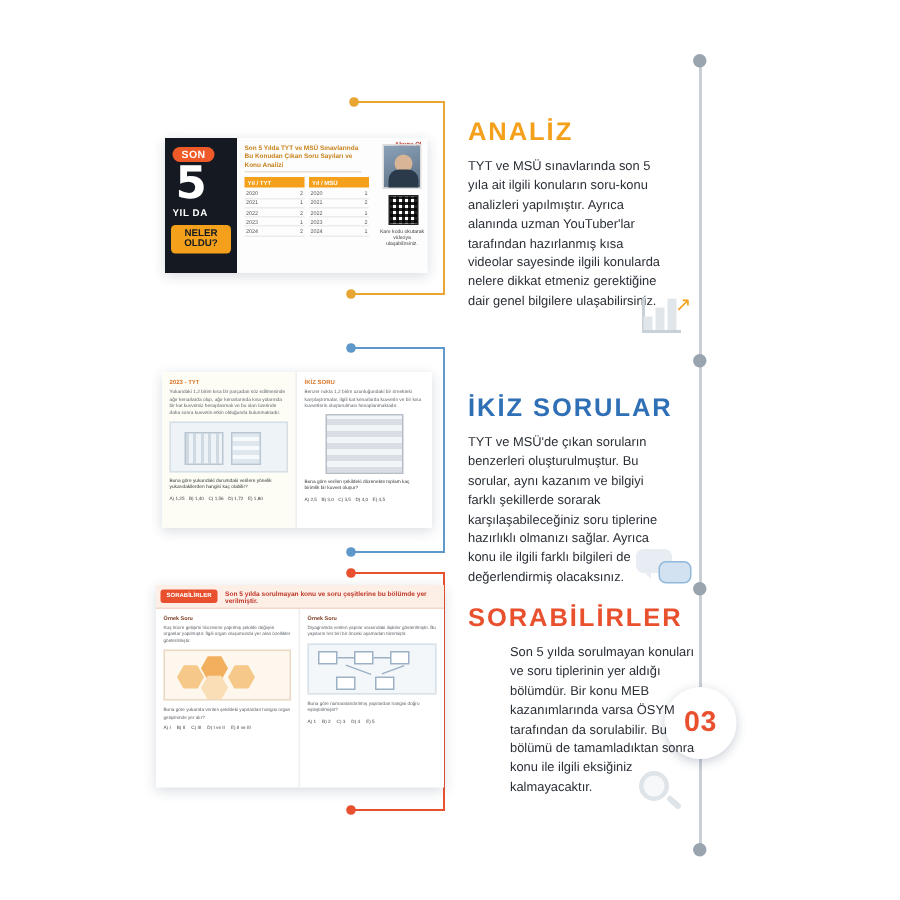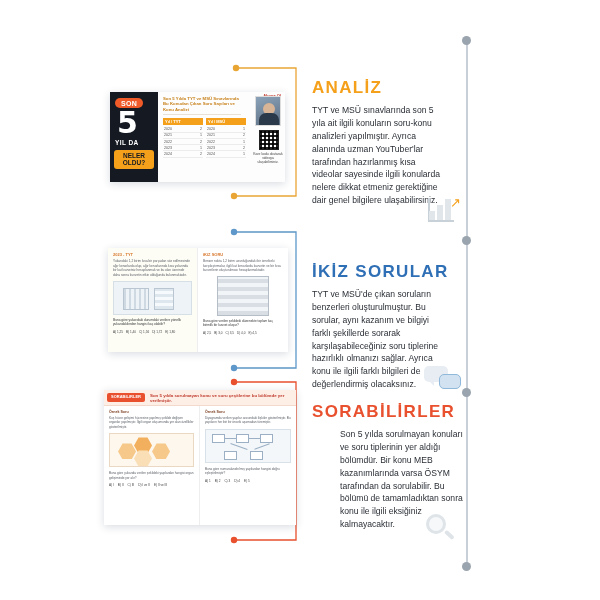--- a/index.html
+++ b/index.html
@@ -287,20 +287,21 @@
 
     <path d="M236 232 H296 V368 H236" fill="none" stroke="#5e97c9" stroke-width="1.3"></path>
     <circle cx="234" cy="232" r="3.2" fill="#5e97c9"></circle>
     <circle cx="234" cy="368" r="3.2" fill="#5e97c9"></circle>
 
     <path d="M236 382 H296 V540 H236" fill="none" stroke="#e8502e" stroke-width="1.3"></path>
     <circle cx="234" cy="382" r="3.2" fill="#e8502e"></circle>
     <circle cx="234" cy="540" r="3.2" fill="#e8502e"></circle>
   </svg>
 
+  <div class="num-badge n3">03</div>
 
   <div class="sect-head h-analiz">ANALİZ</div>
   <div class="sect-body b-analiz">TYT ve MSÜ sınavlarında son 5 yıla ait ilgili konuların soru-konu analizleri yapılmıştır. Ayrıca alanında uzman YouTuber'lar tarafından hazırlanmış kısa videolar sayesinde ilgili konularda nelere dikkat etmeniz gerektiğine dair genel bilgilere ulaşabilirsiniz.</div>
 
   <div class="sect-head h-ikiz">İKİZ SORULAR</div>
   <div class="sect-body b-ikiz">TYT ve MSÜ'de çıkan soruların benzerleri oluşturulmuştur. Bu sorular, aynı kazanım ve bilgiyi farklı şekillerde sorarak karşılaşabileceğiniz soru tiplerine hazırlıklı olmanızı sağlar. Ayrıca konu ile ilgili farklı bilgileri de değerlendirmiş olacaksınız.</div>
 
   <div class="sect-head h-sora">SORABİLİRLER</div>
   <div class="sect-body b-sora">Son 5 yılda sorulmayan konuları ve soru tiplerinin yer aldığı bölümdür. Bir konu MEB kazanımlarında varsa ÖSYM tarafından da sorulabilir. Bu bölümü de tamamladıktan sonra konu ile ilgili eksiğiniz kalmayacaktır.</div>
 

